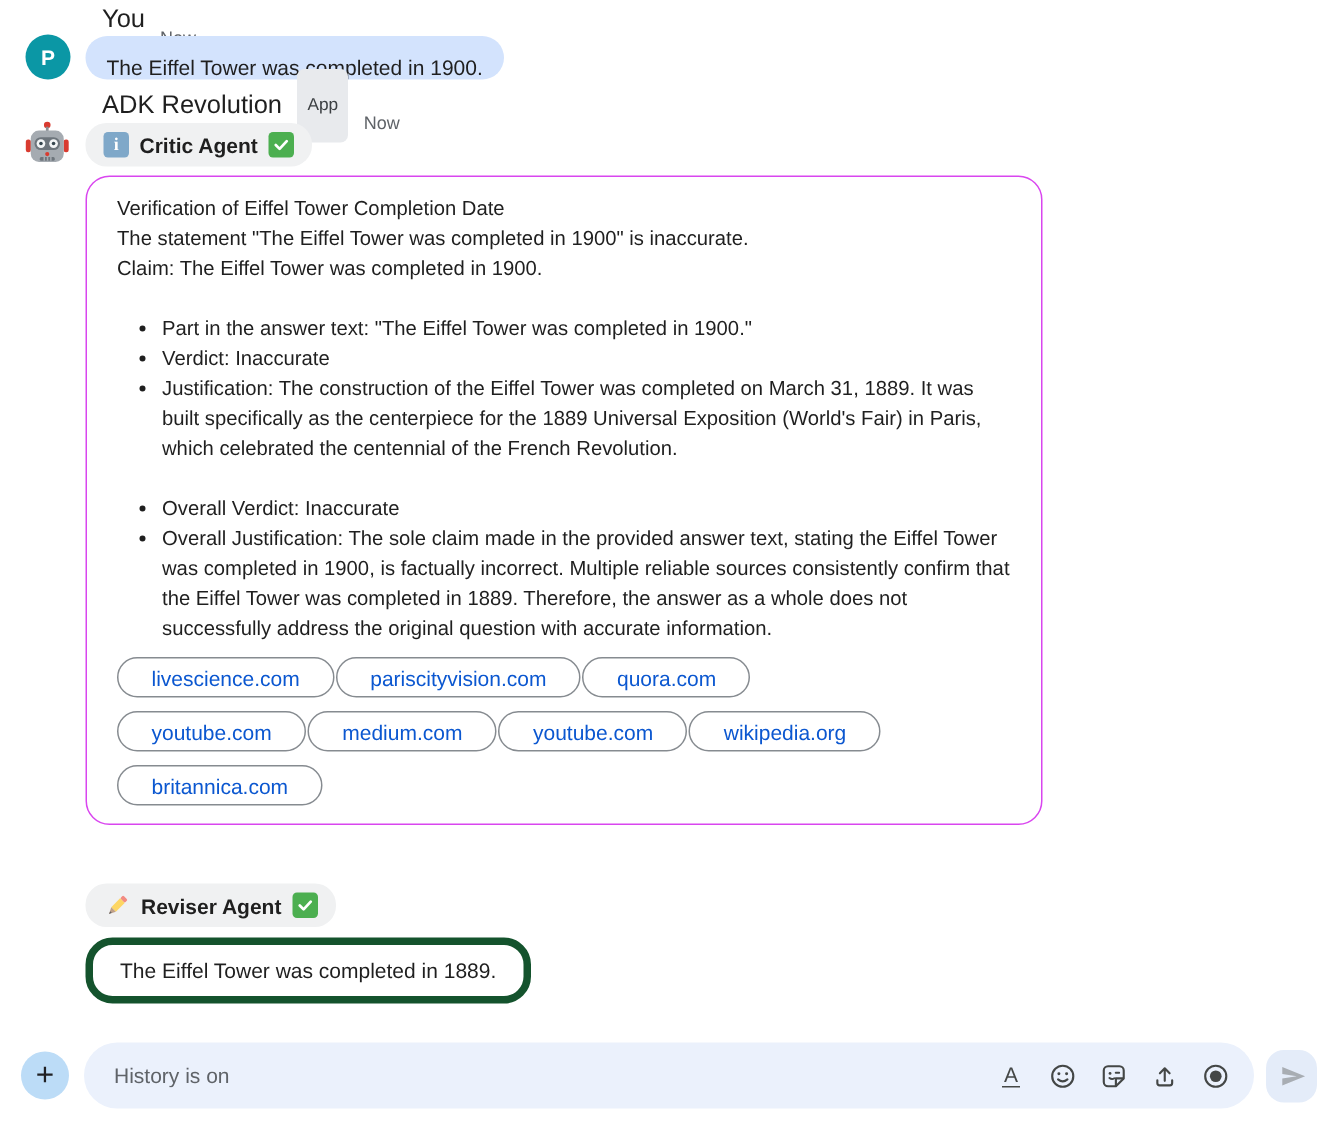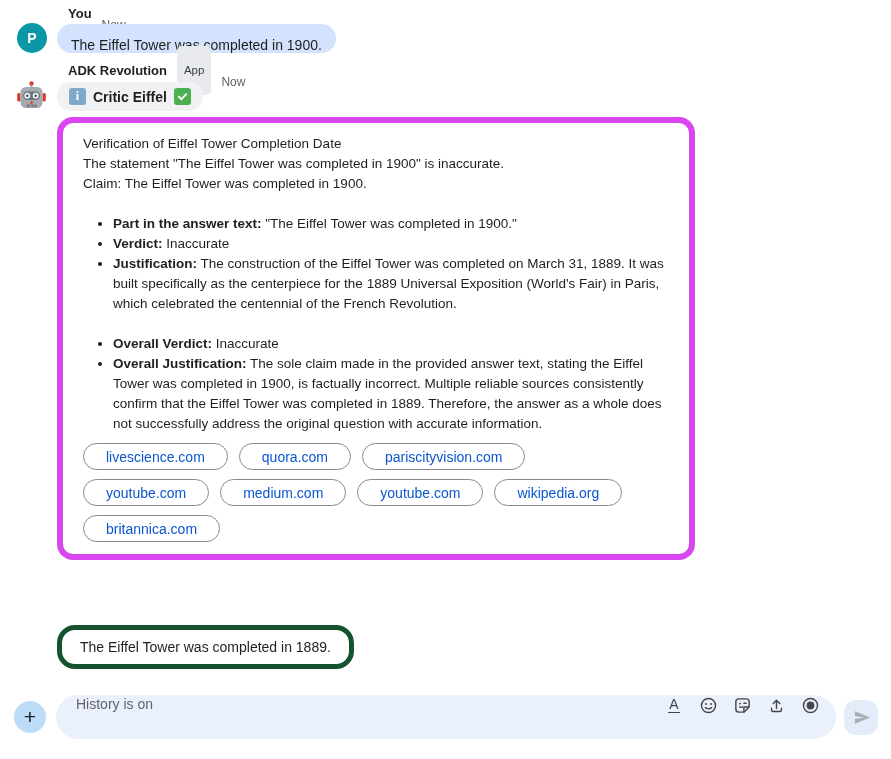--- a/index.html
+++ b/index.html
@@ -1,21 +1,21 @@
 <!DOCTYPE html>
 <html><head>
 <meta charset="utf-8">
 <style>
   html,body{margin:0;padding:0;background:#fff;width:891px;height:759px;overflow:hidden;
     font-family:"Liberation Sans",sans-serif;color:#1f1f1f;}
   .page{position:relative;width:891px;height:759px;background:#fff;}
 
   
   .msg-header{position:absolute;display:flex;align-items:center;gap:10px;height:16px;}
-  .sender{font-size:13px;font-weight:bold;color:#1f1f1f;text-align:center;}
+  .sender{font-size:17px;font-weight:normal;color:#1f1f1f;text-align:center;}
   .time{font-size:12px;color:#5f6368;margin-top:24px;}
   .app-badge{background:#e8eaed;color:#3c4043;font-size:11.5px;border-radius:5px;
     padding:18px 7px;line-height:13px;}
 
   
   .avatar-p{position:absolute;left:17px;top:23px;width:30px;height:30px;border-radius:50%;
     background:#0b97a5;color:#fff;font-size:14px;font-weight:bold;display:flex;
     align-items:center;justify-content:center;}
   .avatar-bot{position:absolute;left:15px;top:80px;width:33px;height:33px;display:flex;
     align-items:center;justify-content:center;}
@@ -31,41 +31,41 @@
     display:flex;align-items:center;justify-content:center;font-size:12px;font-weight:bold;
     font-family:"Liberation Serif",serif;}
   .check-icon{width:17px;height:17px;border-radius:3px;background:#4caf50;display:flex;
     align-items:center;justify-content:center;}
   .reviser-bubble{position:absolute;left:57px;top:625px;height:34px;background:#fff;
     border:5px solid #14532d;border-radius:18px;padding:0 18px;display:flex;
     align-items:center;font-size:14px;}
 
   
   .card{position:absolute;left:57px;top:117px;width:638px;box-sizing:border-box;
-    background:#fff;border:6px solid #d946ef;border-radius:16px;padding:11px 20px 12px 20px;
+    background:#fff;border:1px solid #d946ef;border-radius:16px;padding:11px 20px 12px 20px;
     font-size:13.5px;line-height:20px;color:#1f1f1f;}
   .card .line{height:20px;white-space:nowrap;}
   .card ul{margin:20px 0 0 0;padding:0 0 0 30px;}
   .card li{margin:0;line-height:20px;}
-  .b{font-weight:bold;}
+  .b{font-weight:normal;}
   .section-title{margin-top:20px;height:20px;}
   .chips{margin-top:9px;}
-  .chip-row{display:flex;gap:11px;margin-bottom:9px;}
+  .chip-row{display:flex;gap:1px;margin-bottom:9px;}
   .chip-row:last-child{margin-bottom:0;}
   .chip{height:27px;box-sizing:border-box;border:1px solid #868b90;border-radius:14px;
     background:#fff;padding:0 22px;display:inline-flex;align-items:center;
     font-size:14px;font-weight:500;color:#0b57d0;cursor:pointer;}
 
   
   .plus-btn{position:absolute;left:14px;top:701px;width:32px;height:32px;border-radius:50%;
     background:#bcdcf7;display:flex;align-items:center;justify-content:center;
     font-size:21px;font-weight:500;color:#202124;cursor:pointer;}
   .input-pill{position:absolute;left:56px;top:695px;width:780px;height:44px;
     box-sizing:border-box;background:#ebf1fc;border-radius:22px;display:flex;
-    align-items:flex-start;padding:0 16px 0 18px;}
+    align-items:center;padding:0 16px 0 18px;}
   .composer-input{flex:1;border:none;outline:none;background:transparent;font-size:14px;
     color:#1f1f1f;font-family:"Liberation Sans",sans-serif;}
   .composer-input::placeholder{color:#5f6368;opacity:1;}
   .toolbar{display:flex;align-items:center;gap:14px;}
   .tool-btn{width:20px;height:20px;display:flex;align-items:center;justify-content:center;
     cursor:pointer;color:#444746;}
   .format-a{font-size:14px;font-weight:500;line-height:14px;border-bottom:1.5px solid #444746;
     padding:0 1px 1px 1px;}
   .send-btn{position:absolute;left:844px;top:700px;width:34px;height:35px;border-radius:12px;
     background:#e4ecf9;display:flex;align-items:center;justify-content:center;cursor:pointer;}
@@ -108,21 +108,21 @@
       <rect x="14" y="24.6" width="1" height="2.6" fill="#a5abb1"></rect>
       <rect x="16.2" y="24.6" width="1" height="2.6" fill="#a5abb1"></rect>
       <rect x="18.4" y="24.6" width="1" height="2.6" fill="#a5abb1"></rect>
     </svg>
   </div>
 
   <div class="agent-pill pill-critic">
     <span class="info-icon">
       <span>i</span>
     </span>
-    <span>Critic Eiffel</span>
+    <span>Critic Agent</span>
     <span class="check-icon">
       <svg width="11" height="11" viewBox="0 0 12 12">
           <path d="M2 6.2 L4.8 9 L10 3.4" fill="none" stroke="#fff" stroke-width="2" stroke-linecap="round" stroke-linejoin="round"></path>
         </svg>
     </span>
   </div>
 
   <div class="card">
     <div class="line">Verification of Eiffel Tower Completion Date</div>
     <div class="line">The statement "The Eiffel Tower was completed in 1900" is inaccurate.</div>
@@ -146,35 +146,51 @@
         <span class="b">Overall Verdict:</span><span> Inaccurate</span>
       </li>
       <li>
         <span class="b">Overall Justification:</span><span> The sole claim made in the provided answer text, stating the Eiffel Tower was completed in 1900, is factually incorrect. Multiple reliable sources consistently confirm that the Eiffel Tower was completed in 1889. Therefore, the answer as a whole does not successfully address the original question with accurate information.</span>
       </li>
     </ul>
 
     <div class="chips">
       <div class="chip-row">
         <span class="chip">livescience.com</span>
+        <span class="chip">pariscityvision.com</span>
         <span class="chip">quora.com</span>
-        <span class="chip">pariscityvision.com</span>
       </div>
       <div class="chip-row">
         <span class="chip">youtube.com</span>
         <span class="chip">medium.com</span>
         <span class="chip">youtube.com</span>
         <span class="chip">wikipedia.org</span>
       </div>
       <div class="chip-row">
         <span class="chip">britannica.com</span>
       </div>
     </div>
   </div>
 
+  <div class="agent-pill pill-reviser">
+    <svg width="18" height="18" viewBox="0 0 20 20">
+      <g transform="rotate(45 10 10)">
+        <rect x="7.6" y="1.2" width="4.8" height="3.2" rx="1" fill="#f28b82"></rect>
+        <rect x="7.6" y="4.4" width="4.8" height="9.2" fill="#fdd663"></rect>
+        <polygon points="7.6,13.6 12.4,13.6 10,18.4" fill="#bfa088"></polygon>
+        <polygon points="9.2,16.3 10.8,16.3 10,18.4" fill="#5f6368"></polygon>
+      </g>
+    </svg>
+    <span>Reviser Agent</span>
+    <span class="check-icon">
+      <svg width="11" height="11" viewBox="0 0 12 12">
+          <path d="M2 6.2 L4.8 9 L10 3.4" fill="none" stroke="#fff" stroke-width="2" stroke-linecap="round" stroke-linejoin="round"></path>
+        </svg>
+    </span>
+  </div>
 
   <div class="reviser-bubble">
     <span>The Eiffel Tower was completed in 1889.</span>
   </div>
 
   <div class="plus-btn">
     <span>+</span>
   </div>
 
   <div class="input-pill">

